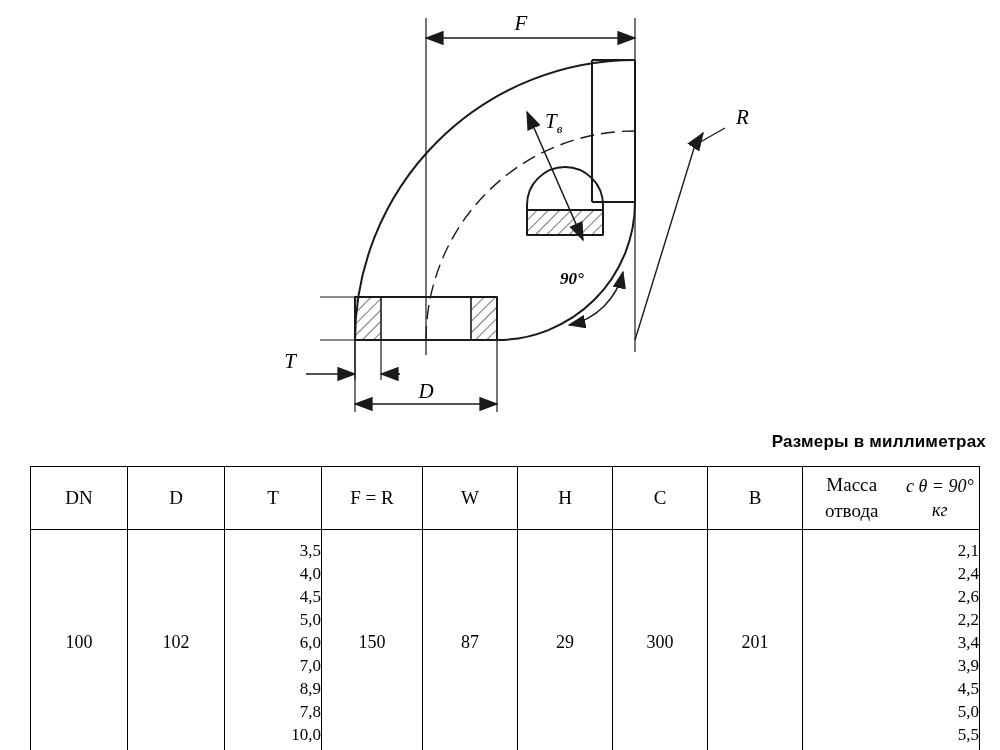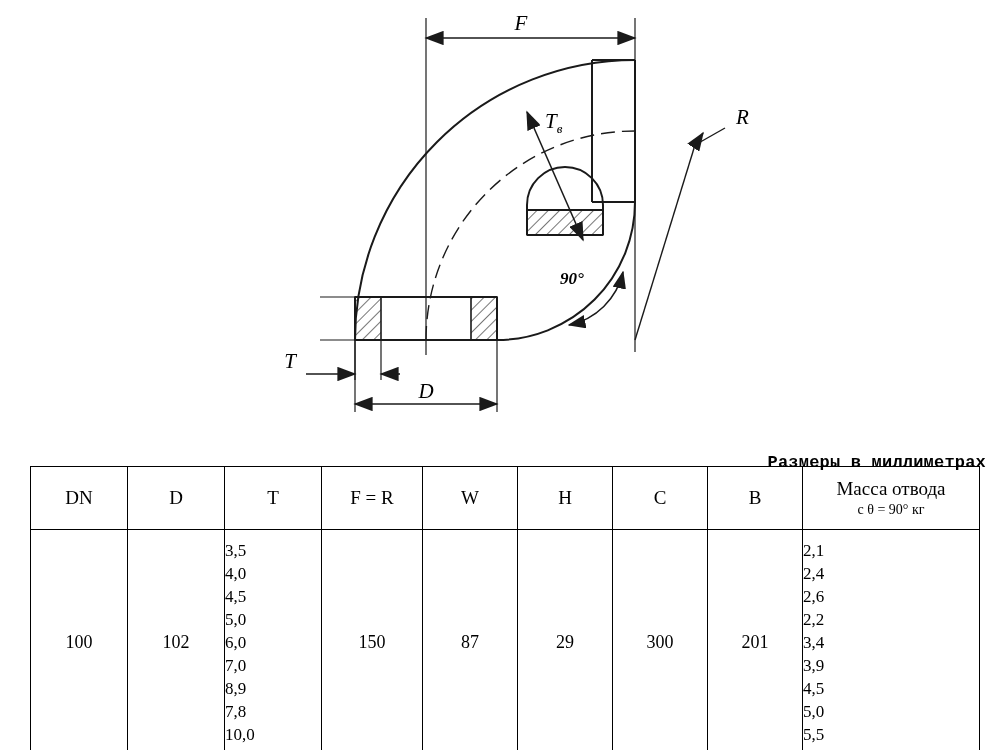--- a/index.html
+++ b/index.html
@@ -33,25 +33,24 @@
   .angle-label {
     font-family: "Liberation Serif", serif;
     font-style: italic;
     font-size: 17px;
     font-weight: bold;
   }
   #units-note {
     position: absolute;
     right: 14px;
     top: 432px;
-    font-family: Liberation Mono, monospace;
+    font-family: Liberation Sans, sans-serif;
     font-size: 17px;
     font-weight: bold;
     letter-spacing: 0.2px;
-    margin-top: 21px;
   }
   #spec-table {
     position: absolute;
     left: 30px;
     top: 466px;
     width: 940px;
     border-collapse: collapse;
     table-layout: fixed;
   }
   #spec-table td, #spec-table th {
@@ -67,33 +66,34 @@
     height: 62px;
     font-size: 19px;
   }
   #spec-table tbody td {
     height: 225px;
   }
   .stack {
     display: flex;
     flex-direction: column;
     justify-content: center;
-    align-items: flex-start;
+    align-items: flex-end;
     line-height: 1.36;
     font-size: 17px;
   }
   .hdr-two-line {
     display: flex;
-    flex-direction: column;
+    flex-direction: row;
     justify-content: center;
     align-items: center;
     line-height: 1.35;
   }
   .hdr-sub {
-    font-size: 14px;
+    font-size: 18px;
+    font-style: italic;
   }
   .col-dn { width: 96px; }
   .col-d { width: 96px; }
   .col-t { width: 96px; }
   .col-fr { width: 100px; }
   .col-w { width: 94px; }
   .col-h { width: 94px; }
   .col-c { width: 94px; }
   .col-b { width: 94px; }
   .col-mass { width: 176px; }

